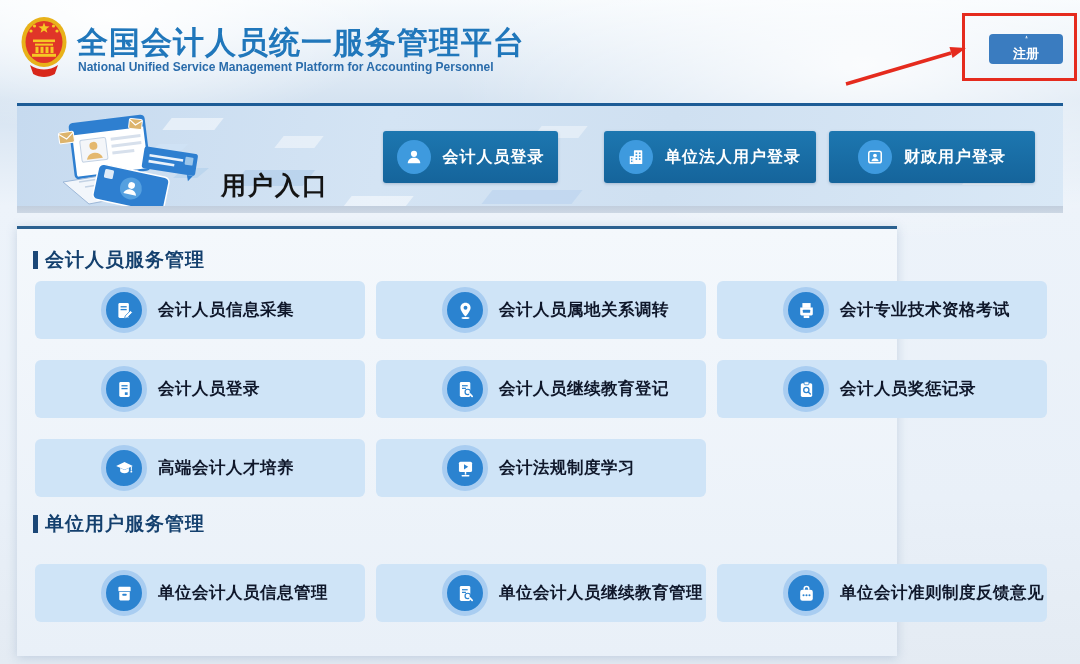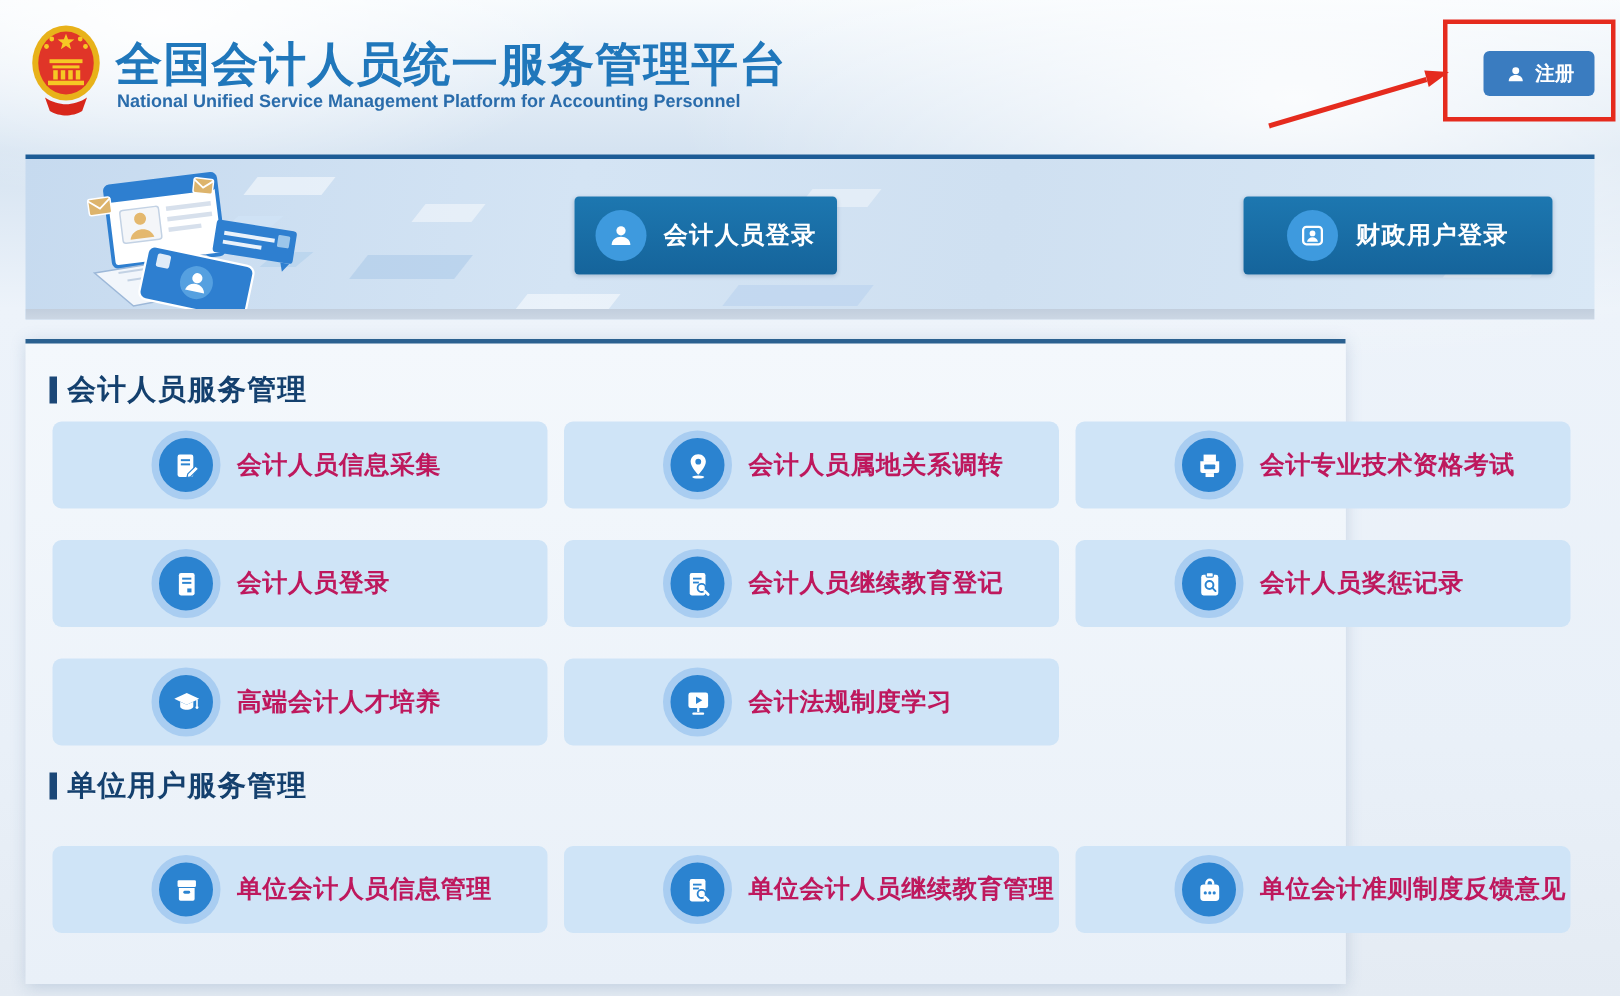--- a/index.html
+++ b/index.html
@@ -19,21 +19,21 @@
   .hdr-logo{position:absolute;left:20px;top:15px;width:48px;height:64px;}
   .hdr-title{position:absolute;left:77px;top:22px;font-size:31px;font-weight:700;
     color:#2077bb;letter-spacing:1px;white-space:nowrap;}
   .hdr-sub{position:absolute;left:78px;top:60px;font-size:12px;font-weight:700;
     color:#2a6cab;white-space:nowrap;}
   .anno-box{position:absolute;left:962px;top:13px;width:109px;height:62px;
     border:3px solid #e52b1e;}
   .register-btn{position:absolute;left:24px;top:18px;width:74px;height:30px;
     background:#3a7cc0;border:none;border-radius:4px;color:#fff;
     display:flex;align-items:center;justify-content:center;gap:6px;
-    font-size:13px;font-weight:700;cursor:pointer;font-family:inherit;}
+    font-size:13px;font-weight:700;cursor:pointer;font-family:inherit;flex-direction:column;}
   .anno-arrow{position:absolute;left:843px;top:40px;}
   
   .banner{position:absolute;left:17px;top:103px;width:1046px;height:107px;
     background:linear-gradient(100deg,#c6daef 0%,#d4e4f4 35%,#cfe0f1 62%,#d9e8f6 100%);
     border-top:3px solid #1d5c96;overflow:hidden;}
   .banner::after{content:"";position:absolute;left:0;right:0;bottom:0;height:7px;
     background:linear-gradient(180deg,#c2cedd,#ccd7e4);}
   .tile{position:absolute;transform:skewX(-38deg);}
   .banner-title{position:absolute;left:204px;top:63px;font-size:25px;font-weight:800;
     color:#141414;letter-spacing:2px;}
@@ -51,21 +51,21 @@
   .sec-title{position:absolute;left:16px;display:flex;align-items:center;gap:7px;
     font-size:19px;font-weight:700;color:#14406e;letter-spacing:1px;}
   .sec-bar{width:5px;height:18px;background:#1b4777;display:inline-block;}
   .cards{position:absolute;left:18px;width:1012px;display:flex;gap:11px;}
   .card{width:330px;height:58px;background:#cfe4f7;border-radius:6px;
     display:flex;align-items:center;gap:11px;padding-left:66px;box-sizing:border-box;
     cursor:pointer;}
   .card-ic{width:36px;height:36px;border-radius:50%;background:#2b83d0;
     border:5px solid #a9cdf1;flex:0 0 auto;
     display:flex;align-items:center;justify-content:center;}
-  .card-label{font-size:16.5px;font-weight:700;color:#be185d;letter-spacing:.5px;}
+  .card-label{font-size:16.5px;font-weight:700;color:#0f172a;letter-spacing:.5px;}
   svg{display:block;}
 </style>
 </head>
 <body>
 
 <svg width="0" height="0" style="position:absolute">
   <defs>
     <g id="ic-person" fill="#fff">
       <circle cx="12" cy="8.2" r="3.7"></circle>
       <path d="M4.5 19.5c0-4.2 3.4-6.6 7.5-6.6s7.5 2.4 7.5 6.6z"></path>
@@ -231,28 +231,37 @@
       <g transform="rotate(-8 28 28)">
         <rect x="20" y="22" width="15" height="11" rx="1.5" fill="#ddb46c" stroke="#fff"></rect>
         <polyline points="20,23 27.5,29 35,23" fill="none" stroke="#fff" stroke-width="1.2"></polyline>
       </g>
       <g transform="rotate(6 96 14)">
         <rect x="90" y="9" width="13" height="10" rx="1.5" fill="#ddb46c" stroke="#fff"></rect>
         <polyline points="90,10 96.5,15 103,10" fill="none" stroke="#fff" stroke-width="1.2"></polyline>
       </g>
     </svg>
 
+    <div class="banner-title">用户入口</div>
 
     <button class="login-btn" style="left:366px;width:175px;">
       <span class="login-ic">
         <svg width="20" height="20" viewBox="0 0 24 24">
             <use href="#ic-person"></use>
           </svg>
       </span>
       <span>会计人员登录</span>
+    </button>
+    <button class="login-btn" style="left:587px;width:212px;">
+      <span class="login-ic">
+        <svg width="20" height="20" viewBox="0 0 24 24">
+            <use href="#ic-building"></use>
+          </svg>
+      </span>
+      <span>单位法人用户登录</span>
     </button>
     <button class="login-btn" style="left:812px;width:206px;">
       <span class="login-ic">
         <svg width="20" height="20" viewBox="0 0 24 24">
             <use href="#ic-id-badge"></use>
           </svg>
       </span>
       <span>财政用户登录</span>
     </button>
   </div>

